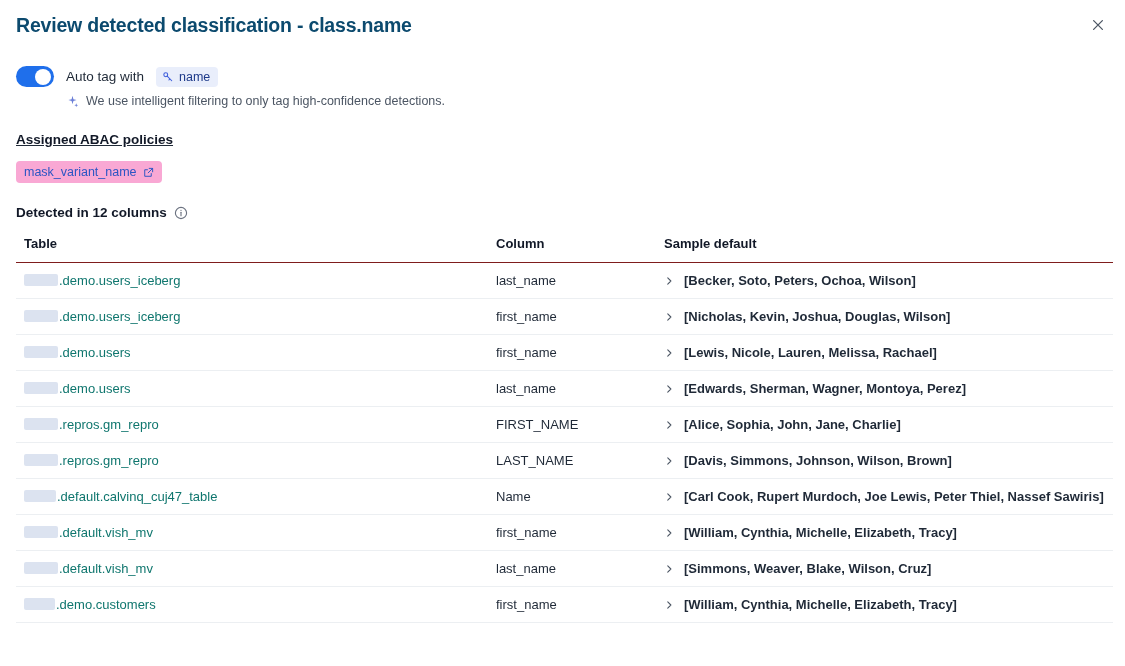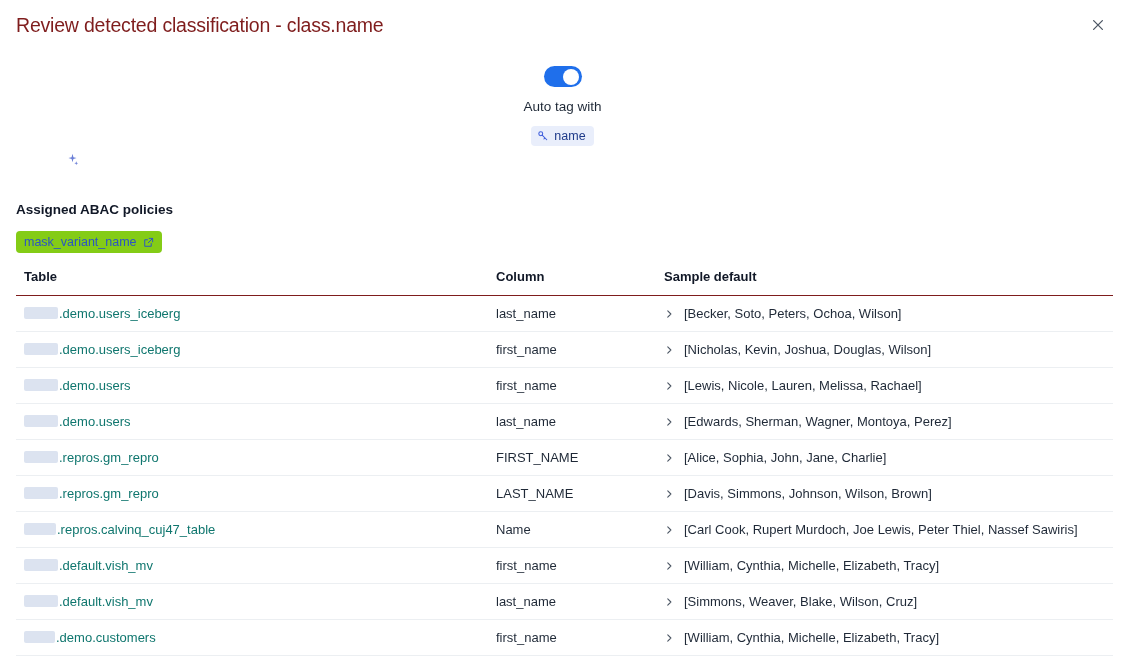--- a/index.html
+++ b/index.html
@@ -21,22 +21,22 @@
     padding: 0 16px;
   }
   .modal-header {
     display: flex;
     align-items: flex-start;
     justify-content: space-between;
     padding-top: 8px;
   }
   .modal-title {
     font-size: 19.5px;
-    font-weight: normal;
-    color: #7f1d1d;
+    font-weight: bold;
+    color: #0c4a6e;
     letter-spacing: -0.2px;
     margin: 0;
     padding-top: 6px;
   }
   .close-btn {
     width: 26px;
     height: 26px;
     display: flex;
     align-items: center;
     justify-content: center;
@@ -48,21 +48,20 @@
     margin-right: -2px;
   }
   .close-btn svg { display: block; }
 
   
   .autotag-row {
     display: flex;
     align-items: center;
     gap: 12px;
     margin-top: 28px;
-    flex-direction: column;
   }
   .toggle {
     width: 38px;
     height: 21px;
     border-radius: 11px;
     background: #1f6feb;
     position: relative;
     flex: 0 0 auto;
     cursor: pointer;
   }
@@ -101,21 +100,22 @@
     font-size: 12.5px;
     color: #4b5563;
   }
   .sparkle { color: #6b7fd7; display: flex; }
 
   
   .abac-row {
     display: flex;
     align-items: flex-end;
     justify-content: space-between;
-    margin-top: 36px;
+    margin-top: 24px;
+    text-decoration: underline;
   }
   .abac-title {
     font-size: 13.5px;
     font-weight: bold;
     color: #111827;
   }
   .policy-btn {
     display: inline-flex;
     align-items: center;
     gap: 10px;
@@ -129,21 +129,21 @@
   }
   .policy-btn .beta {
     font-size: 12px;
     color: #5b6472;
   }
   .policy-link-row { margin-top: 14px; }
   .policy-link {
     display: inline-flex;
     align-items: center;
     gap: 6px;
-    background: #84cc16;
+    background: #f9a8d4;
     color: #2b55c4;
     border-radius: 4px;
     padding: 4px 8px;
     font-size: 12.5px;
     text-decoration: none;
     cursor: pointer;
   }
   .policy-link .ext { display: flex; }
 
   
@@ -209,20 +209,21 @@
   .chevron {
     color: #4b5563;
     display: flex;
     flex: 0 0 auto;
     cursor: pointer;
   }
   .sample-text {
     overflow: hidden;
     text-overflow: ellipsis;
     white-space: nowrap;
+    font-weight: bold;
   }
 </style>
 </head>
 <body>
 
 <div class="modal">
 
   <div class="modal-header">
     <h1 class="modal-title">Review detected classification - class.name</h1>
     <button class="close-btn">
@@ -246,39 +247,50 @@
     </span>
   </div>
 
   <div class="autotag-sub">
     <span class="sparkle">
       <svg width="13" height="13" viewBox="0 0 16 16" fill="currentColor">
         <path d="M8 1 L9.1 5.1 L13 6.2 L9.1 7.3 L8 11.4 L6.9 7.3 L3 6.2 L6.9 5.1 Z"></path>
         <path d="M12.6 10 L13.2 11.9 L15 12.5 L13.2 13.1 L12.6 15 L12 13.1 L10.2 12.5 L12 11.9 Z"></path>
       </svg>
     </span>
+    <span>We use intelligent filtering to only tag high-confidence detections.</span>
   </div>
 
   <div class="abac-row">
     <span class="abac-title">Assigned ABAC policies</span>
   </div>
 
   <div class="policy-link-row">
     <a class="policy-link">
       <span>mask_variant_name</span>
       <span class="ext">
         <svg width="11" height="11" viewBox="0 0 16 16" fill="none" stroke="currentColor" stroke-width="1.4" stroke-linecap="round" stroke-linejoin="round">
           <path d="M9 2 H14 V7"></path>
           <path d="M14 2 L7.5 8.5"></path>
           <path d="M12 9.5 V13.5 H2.5 V4 H6.5"></path>
         </svg>
       </span>
     </a>
   </div>
 
+  <div class="detected-row">
+    <span class="detected-title">Detected in 12 columns</span>
+    <span class="info-icon">
+      <svg width="14" height="14" viewBox="0 0 16 16" fill="none" stroke="currentColor" stroke-width="1.3">
+        <circle cx="8" cy="8" r="6.4"></circle>
+        <path d="M8 7.2 V11.2" stroke-linecap="round"></path>
+        <circle cx="8" cy="4.9" r="0.75" fill="currentColor" stroke="none"></circle>
+      </svg>
+    </span>
+  </div>
 
   <table class="results">
     <thead>
       <tr>
         <th class="col-table">Table</th>
         <th class="col-column">Column</th>
         <th class="col-sample">Sample default</th>
       </tr>
     </thead>
     <tbody id="rows-body">
@@ -360,21 +372,21 @@
               <span class="chevron">
                 <svg width="10" height="10" viewBox="0 0 16 16" fill="none" stroke="currentColor" stroke-width="1.7" stroke-linecap="round" stroke-linejoin="round">
                   <path d="M6 3 L11 8 L6 13"></path>
                 </svg>
               </span>
               <span class="sample-text">[Davis, Simmons, Johnson, Wilson, Brown]</span>
             </div>
           </td>
         </tr>
         <tr>
-          <td class="col-table"><span class="redact" style="width: 32px;"></span><span class="table-name">.repros.calvinq_cuj47_table</span></td>
+          <td class="col-table"><span class="redact" style="width: 32px;"></span><span class="table-name">.default.calvinq_cuj47_table</span></td>
           <td class="col-column">Name</td>
           <td class="col-sample">
             <div class="sample-cell">
               <span class="chevron">
                 <svg width="10" height="10" viewBox="0 0 16 16" fill="none" stroke="currentColor" stroke-width="1.7" stroke-linecap="round" stroke-linejoin="round">
                   <path d="M6 3 L11 8 L6 13"></path>
                 </svg>
               </span>
               <span class="sample-text">[Carl Cook, Rupert Murdoch, Joe Lewis, Peter Thiel, Nassef Sawiris]</span>
             </div>

